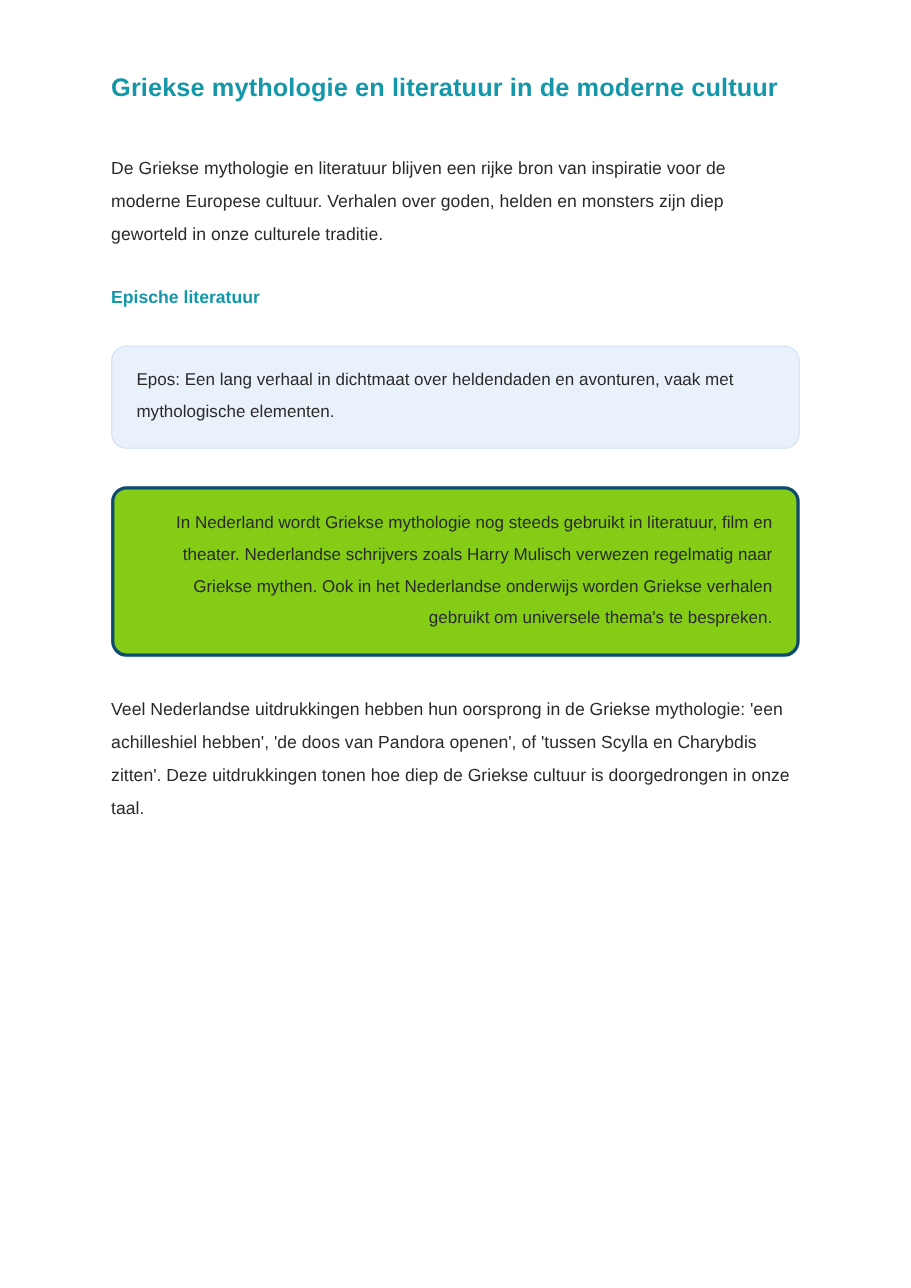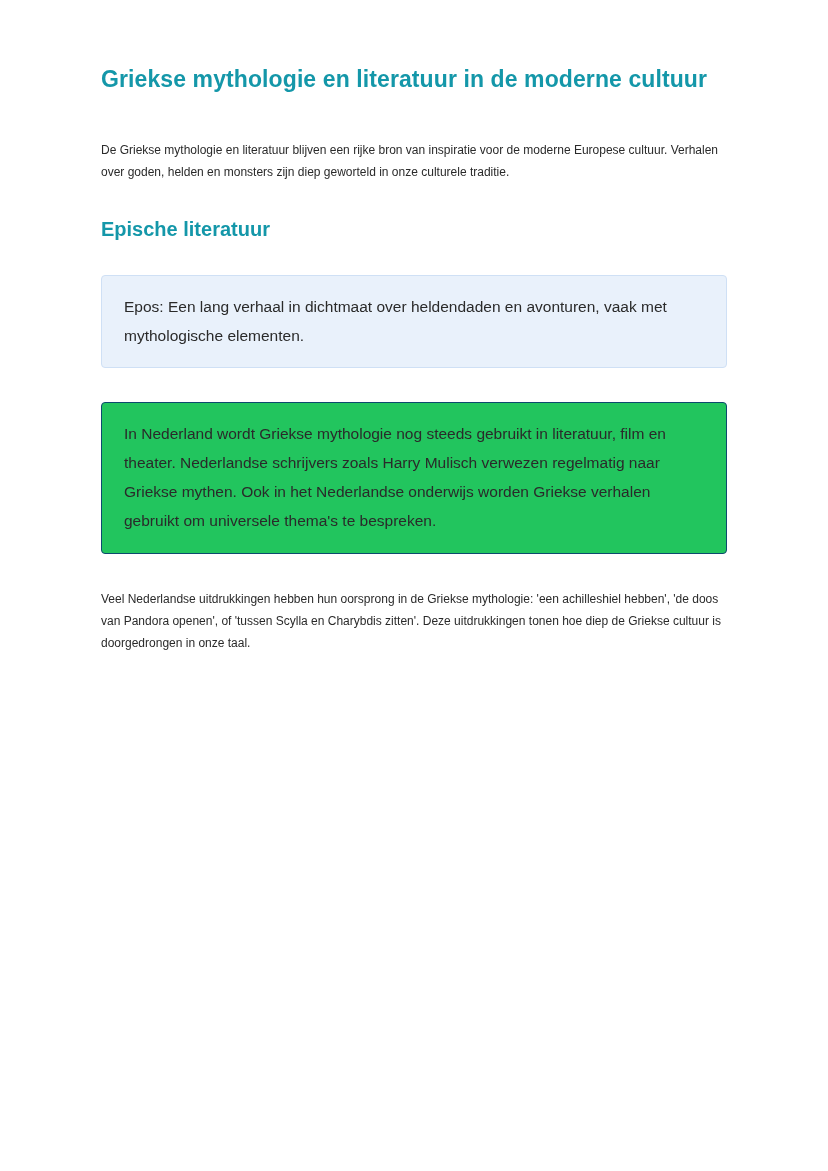--- a/index.html
+++ b/index.html
@@ -16,47 +16,48 @@
   }
   .doc-title {
     font-size: 23px;
     font-weight: 700;
     color: #1497a9;
     line-height: 1.35;
     margin-bottom: 44px;
     letter-spacing: 0.1px;
   }
   p.body-text {
-    font-size: 12px;
+    font-size: 16px;
     color: #2a2a2a;
     line-height: 1.86;
     margin-bottom: 26px;
   }
   .section-heading {
-    font-size: 20px;
+    font-size: 16px;
     font-weight: 700;
     color: #1497a9;
     margin-top: 34px;
     margin-bottom: 24px;
   }
   .callout {
-    border-radius: 4px;
+    border-radius: 14px;
     padding: 17px 22px;
     font-size: 15.5px;
     line-height: 1.86;
     color: #2a2a2a;
     margin: 34px 0 34px 0;
   }
   .callout.blue {
     background: #e9f1fb;
     border: 1px solid #cfe0f5;
   }
   .callout.green {
-    background: #22c55e;
-    border: 1px solid #0c4a6e;
+    background: #84cc16;
+    border: 3px solid #0c4a6e;
+    text-align: right;
   }
 </style>
 </head>
 <body>
 
 <div class="page">
 
   <h1 class="doc-title">Griekse mythologie en literatuur in de moderne cultuur</h1>
 
   <p class="body-text">De Griekse mythologie en literatuur blijven een rijke bron van inspiratie voor de moderne Europese cultuur. Verhalen over goden, helden en monsters zijn diep geworteld in onze culturele traditie.</p>

